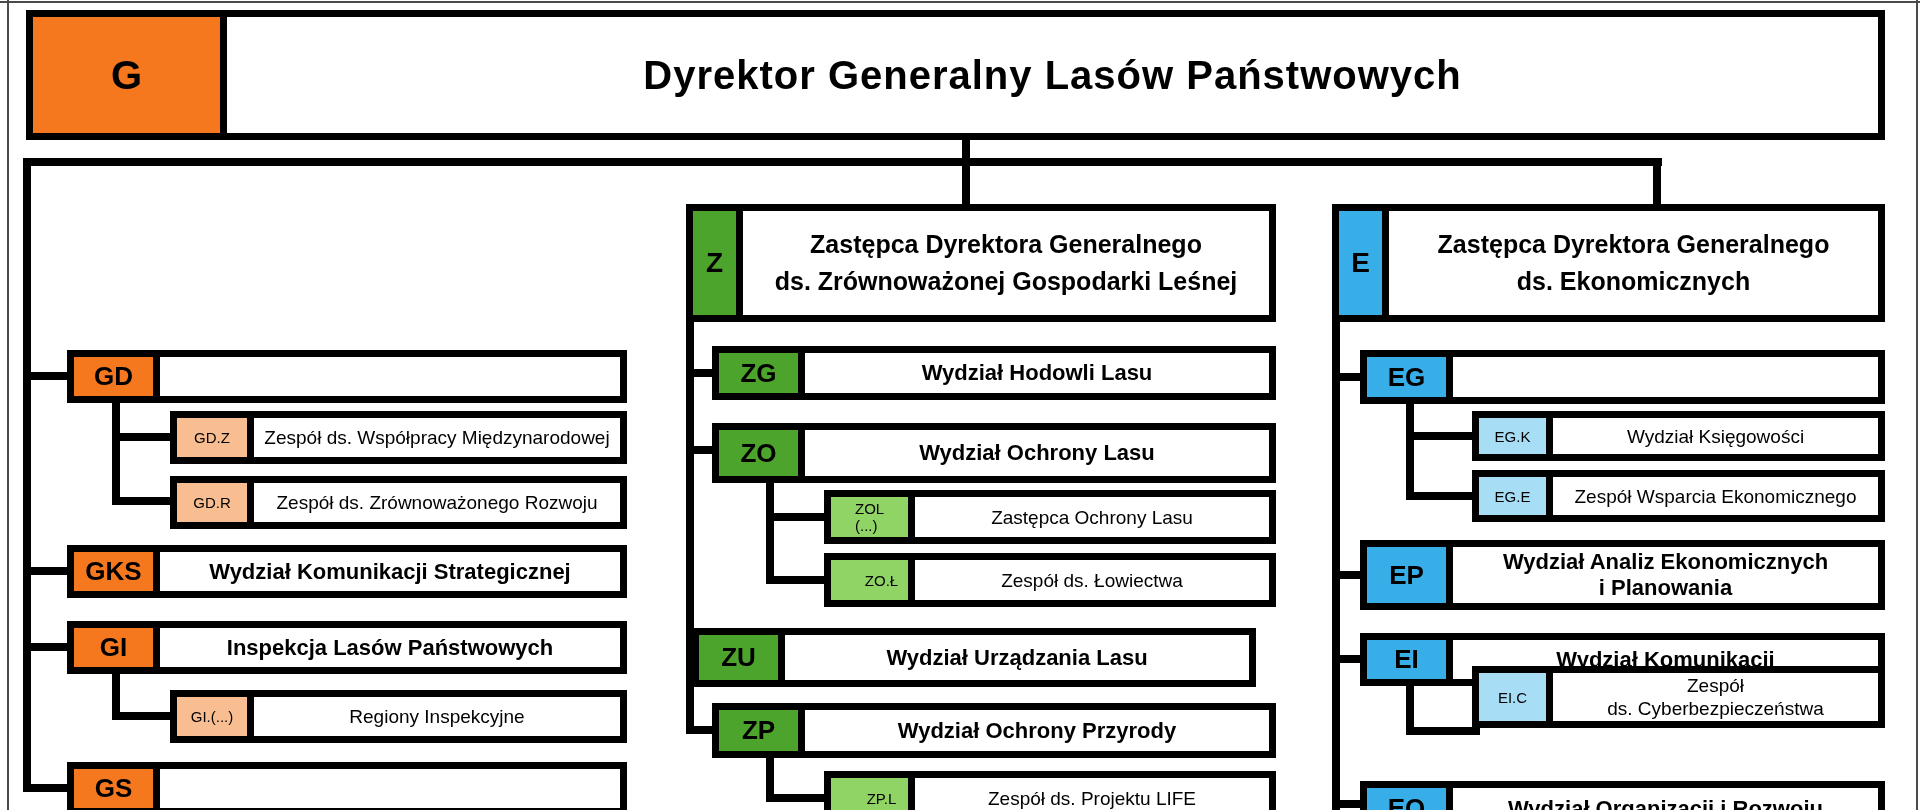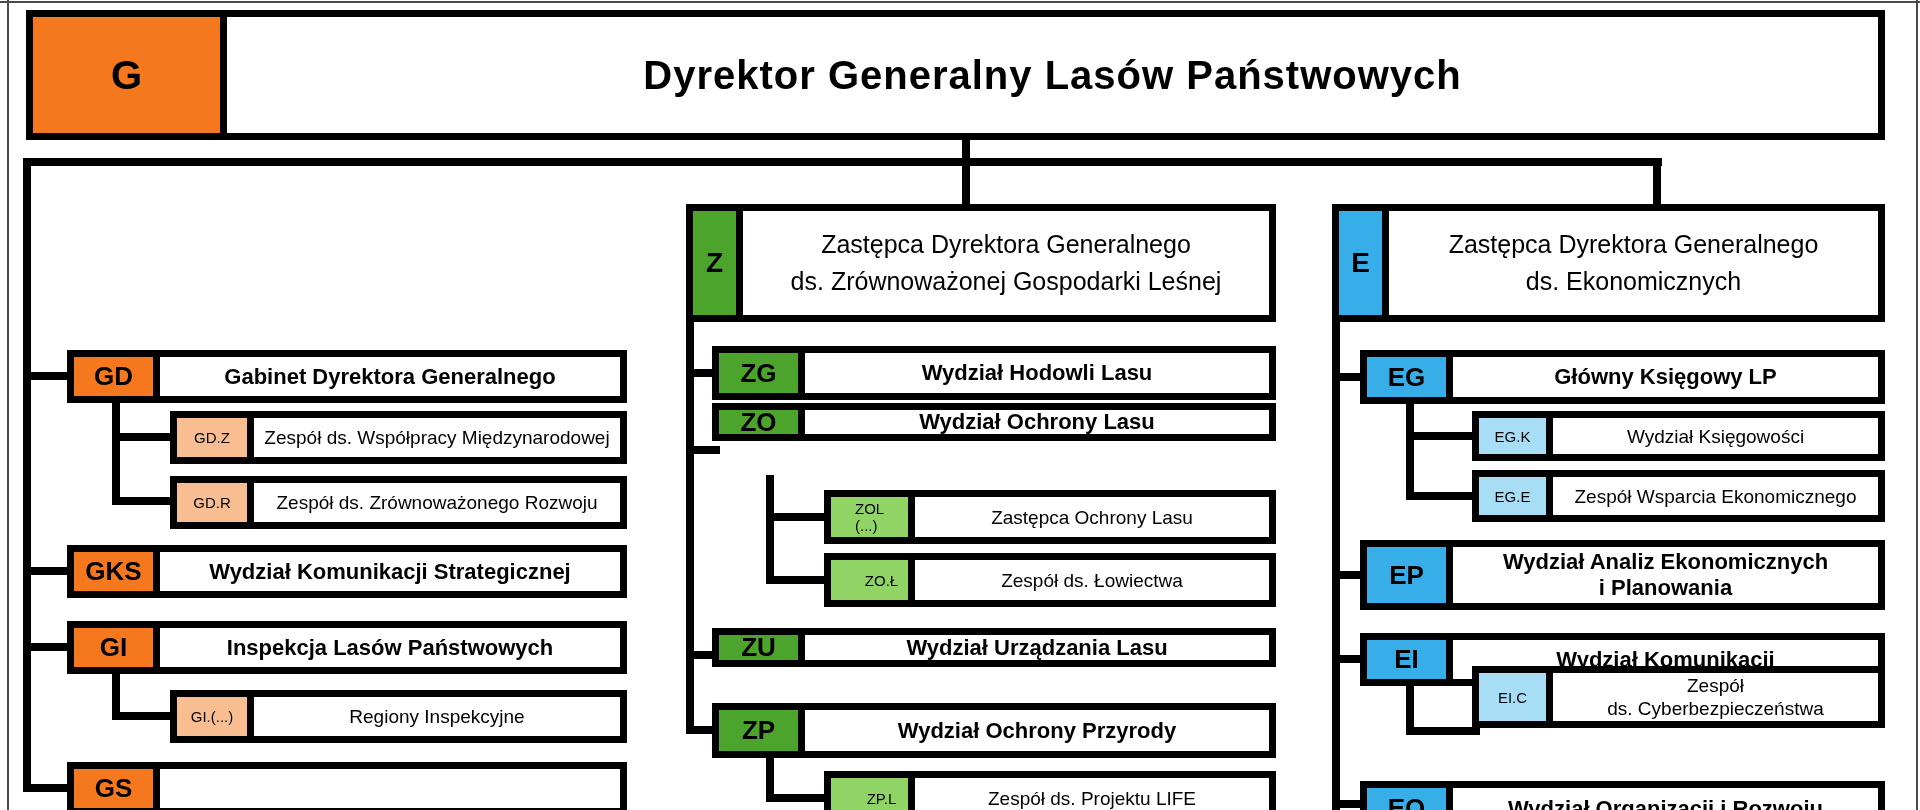--- a/index.html
+++ b/index.html
@@ -8,21 +8,21 @@
   .edge{position:absolute;background:var(--page_edge,#4a4a4a);}
   .ln{position:absolute;background:var(--line,#000);}
   .box{position:absolute;box-sizing:border-box;background:#fff;border:7px solid var(--line,#000);display:flex;align-items:stretch;}
   .box .code{box-sizing:border-box;border-right:7px solid var(--line,#000);display:flex;align-items:center;justify-content:center;flex:0 0 auto;}
   .box .label{flex:1 1 auto;display:flex;flex-direction:column;align-items:center;justify-content:center;text-align:center;white-space:nowrap;overflow:hidden;}
   
   .hdr .code{width:194px;font-weight:bold;font-size:40px;background:var(--orange);}
   .hdr .label{font-weight:bold;font-size:40px;letter-spacing:1px;}
   
   .dep .code{width:50px;font-weight:bold;font-size:28px;}
-  .dep .label{font-weight:normal;font-size:25px;line-height:37px;text-align:center;}
+  .dep .label{font-weight:bold;font-size:25px;line-height:37px;text-align:center;}
   
   .main .code{width:86px;font-weight:bold;font-size:26px;}
   .main .label{font-weight:bold;font-size:22px;line-height:26px;}
   
   .sub .code{width:77px;font-weight:normal;font-size:15px;}
   .sub .label{font-weight:normal;font-size:19px;line-height:23px;}
   .col-mid .sub .code{width:84px;}
   .col-right .sub .code{width:74px;}
   
   .c-orange{background:var(--orange);}
@@ -80,21 +80,20 @@
   <div class="ln" style="left:1406px;top:727px;width:74px;height:8px"></div>
 
   <div class="box hdr" style="left:26px;top:10px;width:1859px;height:130px">
     <div class="code">G</div>
     <div class="label">Dyrektor Generalny Lasów Państwowych</div>
   </div>
 
   <div class="col-left">
     <div class="box main" style="left:67px;top:350px;width:560px;height:53px">
       <div class="code c-orange">GD</div>
-      <div class="label">Gabinet Dyrektora Generalnego</div>
     </div>
     <div class="box sub" style="left:170px;top:411px;width:457px;height:53px">
       <div class="code c-orange-l">GD.Z</div>
       <div class="label">Zespół ds. Współpracy Międzynarodowej</div>
     </div>
     <div class="box sub" style="left:170px;top:476px;width:457px;height:53px">
       <div class="code c-orange-l">GD.R</div>
       <div class="label">Zespół ds. Zrównoważonego Rozwoju</div>
     </div>
     <div class="box main" style="left:67px;top:545px;width:560px;height:53px">
@@ -119,33 +118,33 @@
       <div class="code c-green">Z</div>
       <div class="label">
         <span>Zastępca Dyrektora Generalnego</span>
         <span>ds. Zrównoważonej Gospodarki Leśnej</span>
       </div>
     </div>
     <div class="box main" style="left:712px;top:346px;width:564px;height:54px">
       <div class="code c-green">ZG</div>
       <div class="label">Wydział Hodowli Lasu</div>
     </div>
-    <div class="box main" style="left:712px;top:403px;width:564px;height:38px">
+    <div class="box main" style="left:712px;top:423px;width:564px;height:60px">
       <div class="code c-green">ZO</div>
       <div class="label">Wydział Ochrony Lasu</div>
     </div>
     <div class="box sub" style="left:824px;top:490px;width:452px;height:54px">
       <div class="code c-green-l">ZOL (...)</div>
       <div class="label">Zastępca Ochrony Lasu</div>
     </div>
     <div class="box sub" style="left:824px;top:553px;width:452px;height:54px">
       <div class="code c-green-l">ZO.Ł</div>
       <div class="label">Zespół ds. Łowiectwa</div>
     </div>
-    <div class="box main" style="left:712px;top:628px;width:564px;height:39px">
+    <div class="box main" style="left:692px;top:628px;width:564px;height:59px">
       <div class="code c-green">ZU</div>
       <div class="label">Wydział Urządzania Lasu</div>
     </div>
     <div class="box main" style="left:712px;top:703px;width:564px;height:55px">
       <div class="code c-green">ZP</div>
       <div class="label">Wydział Ochrony Przyrody</div>
     </div>
     <div class="box sub" style="left:824px;top:771px;width:452px;height:55px">
       <div class="code c-green-l">ZP.L</div>
       <div class="label">Zespół ds. Projektu LIFE</div>
@@ -155,21 +154,20 @@
   <div class="col-right">
     <div class="box dep" style="left:1332px;top:204px;width:553px;height:118px">
       <div class="code c-blue">E</div>
       <div class="label">
         <span>Zastępca Dyrektora Generalnego</span>
         <span>ds. Ekonomicznych</span>
       </div>
     </div>
     <div class="box main" style="left:1360px;top:350px;width:525px;height:54px">
       <div class="code c-blue">EG</div>
-      <div class="label">Główny Księgowy LP</div>
     </div>
     <div class="box sub" style="left:1472px;top:411px;width:413px;height:50px">
       <div class="code c-blue-l">EG.K</div>
       <div class="label">Wydział Księgowości</div>
     </div>
     <div class="box sub" style="left:1472px;top:470px;width:413px;height:52px">
       <div class="code c-blue-l">EG.E</div>
       <div class="label">Zespół Wsparcia Ekonomicznego</div>
     </div>
     <div class="box main" style="left:1360px;top:540px;width:525px;height:70px">

